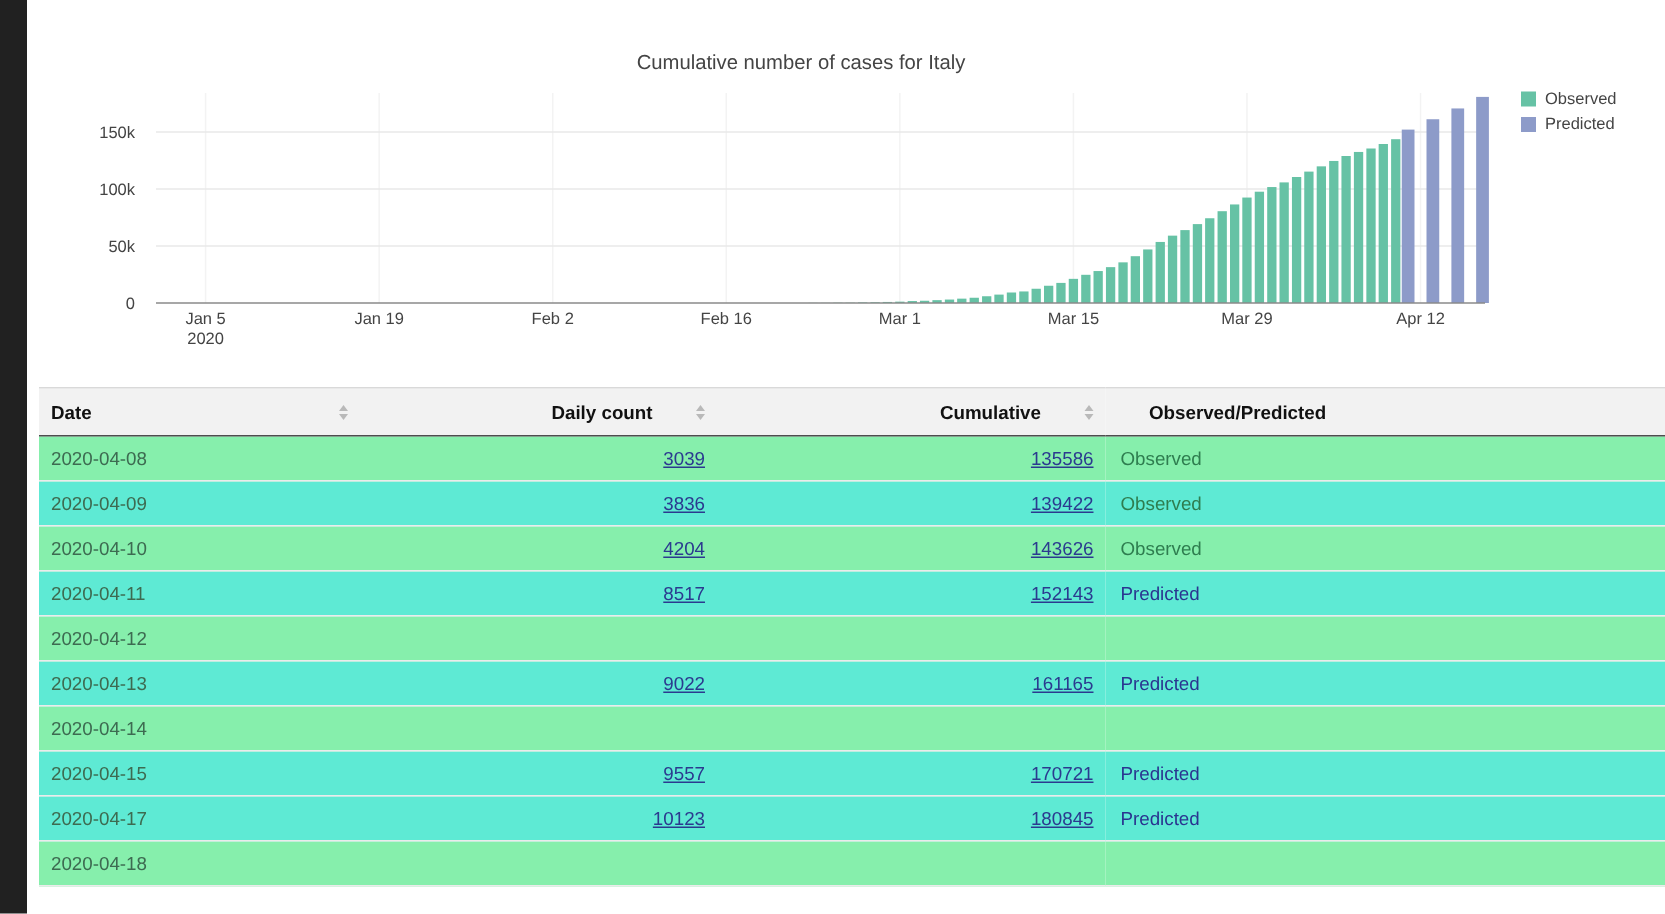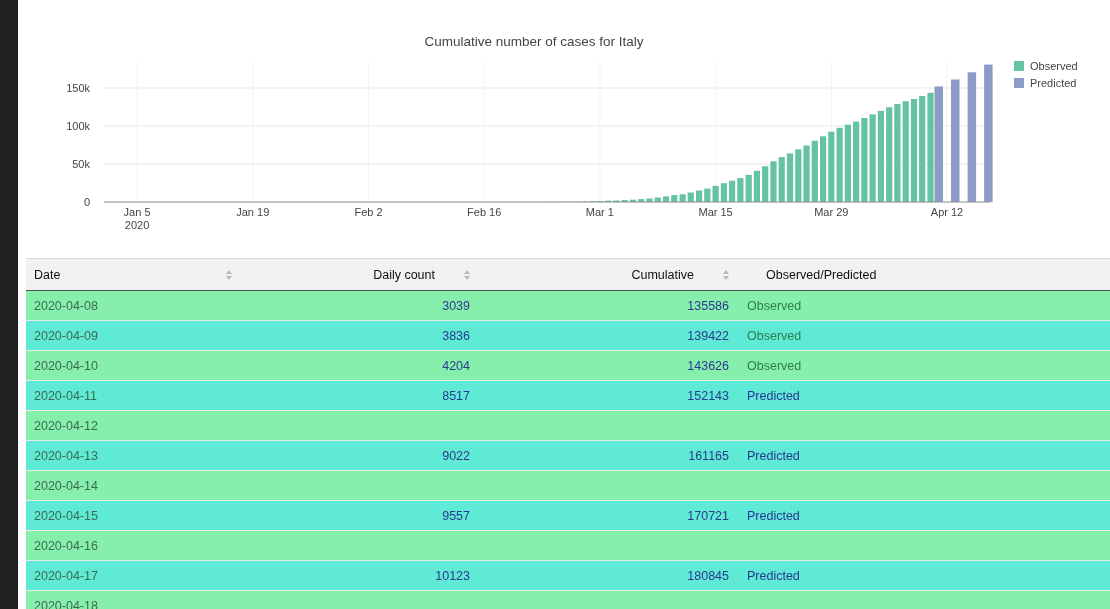--- a/index.html
+++ b/index.html
@@ -23,37 +23,37 @@
   .swatch { display:inline-block; width:10px; height:10px; margin-right:6px; }
   .legend-label { font-size:11px; color:#444; }
 
   
   .table-wrap { margin:6px 0 0 8px; }
   table { border-collapse:collapse; table-layout:fixed; width:1084px; font-size:12.5px; }
   col.c1{width:214px} col.c2{width:238px} col.c3{width:259px}
   thead th {
     height:31px; background:#f2f2f2; padding:0 8px;
     border-top:1px solid #d9d9d9; border-bottom:1px solid #4d4d4d;
-    font-weight:normal; color:#111; cursor:pointer;
+    font-weight:bold; color:#111; cursor:pointer;
   }
   .th-inner { display:flex; align-items:center; height:100%; }
   .j-spread { justify-content:space-between; }
   .j-end { justify-content:flex-end;gap:24px; }
   .j-start { justify-content:flex-start;margin-left:21px; }
   .th-label { font-size:12.5px; white-space:nowrap; }
   .j-end .sort-icon { margin-left:5px; }
   .sort-icon { display:inline-flex; flex-direction:column; align-items:center; }
   .tri { width:0; height:0; border-left:3.5px solid transparent; border-right:3.5px solid transparent; display:block; }
   .tri-up { border-bottom:4px solid #b9b9b9; margin-bottom:2px; }
   .tri-down { border-top:4px solid #b9b9b9; }
   tbody td { height:29px; padding:0 8px; border-bottom:1px solid #ebebeb; cursor:default; }
   tr.odd  { background:#86efac; }
   tr.even { background:#5eead4; }
   .left  { text-align:left; }
-  .right { text-align:right; }
+  .right { text-align:right;text-decoration:underline; }
   .cell-date { color:var(--c-date); }
   .cell-num  { color:var(--c-num); }
   .cell-obs  { color:var(--c-obs);  padding-left:10px; }
   .cell-pred { color:var(--c-pred); padding-left:10px; }
   .cell-type { padding-left:10px; }
 </style>
 </head>
 <body>
 
 <div class="left-strip"></div>
@@ -246,26 +246,20 @@
             <td class="right cell-num"></td>
             <td class="right cell-num"></td>
             <td class="left cell-type"></td>
           </tr>
           <tr class="even">
             <td class="left cell-date">2020-04-15</td>
             <td class="right cell-num">9557</td>
             <td class="right cell-num">170721</td>
             <td class="left cell-pred">Predicted</td>
           </tr>
-          <tr class="odd">
-            <td class="left cell-date">2020-04-16</td>
-            <td class="right cell-num"></td>
-            <td class="right cell-num"></td>
-            <td class="left cell-type"></td>
-          </tr>
           <tr class="even">
             <td class="left cell-date">2020-04-17</td>
             <td class="right cell-num">10123</td>
             <td class="right cell-num">180845</td>
             <td class="left cell-pred">Predicted</td>
           </tr>
           <tr class="odd">
             <td class="left cell-date">2020-04-18</td>
             <td class="right cell-num"></td>
             <td class="right cell-num"></td>

